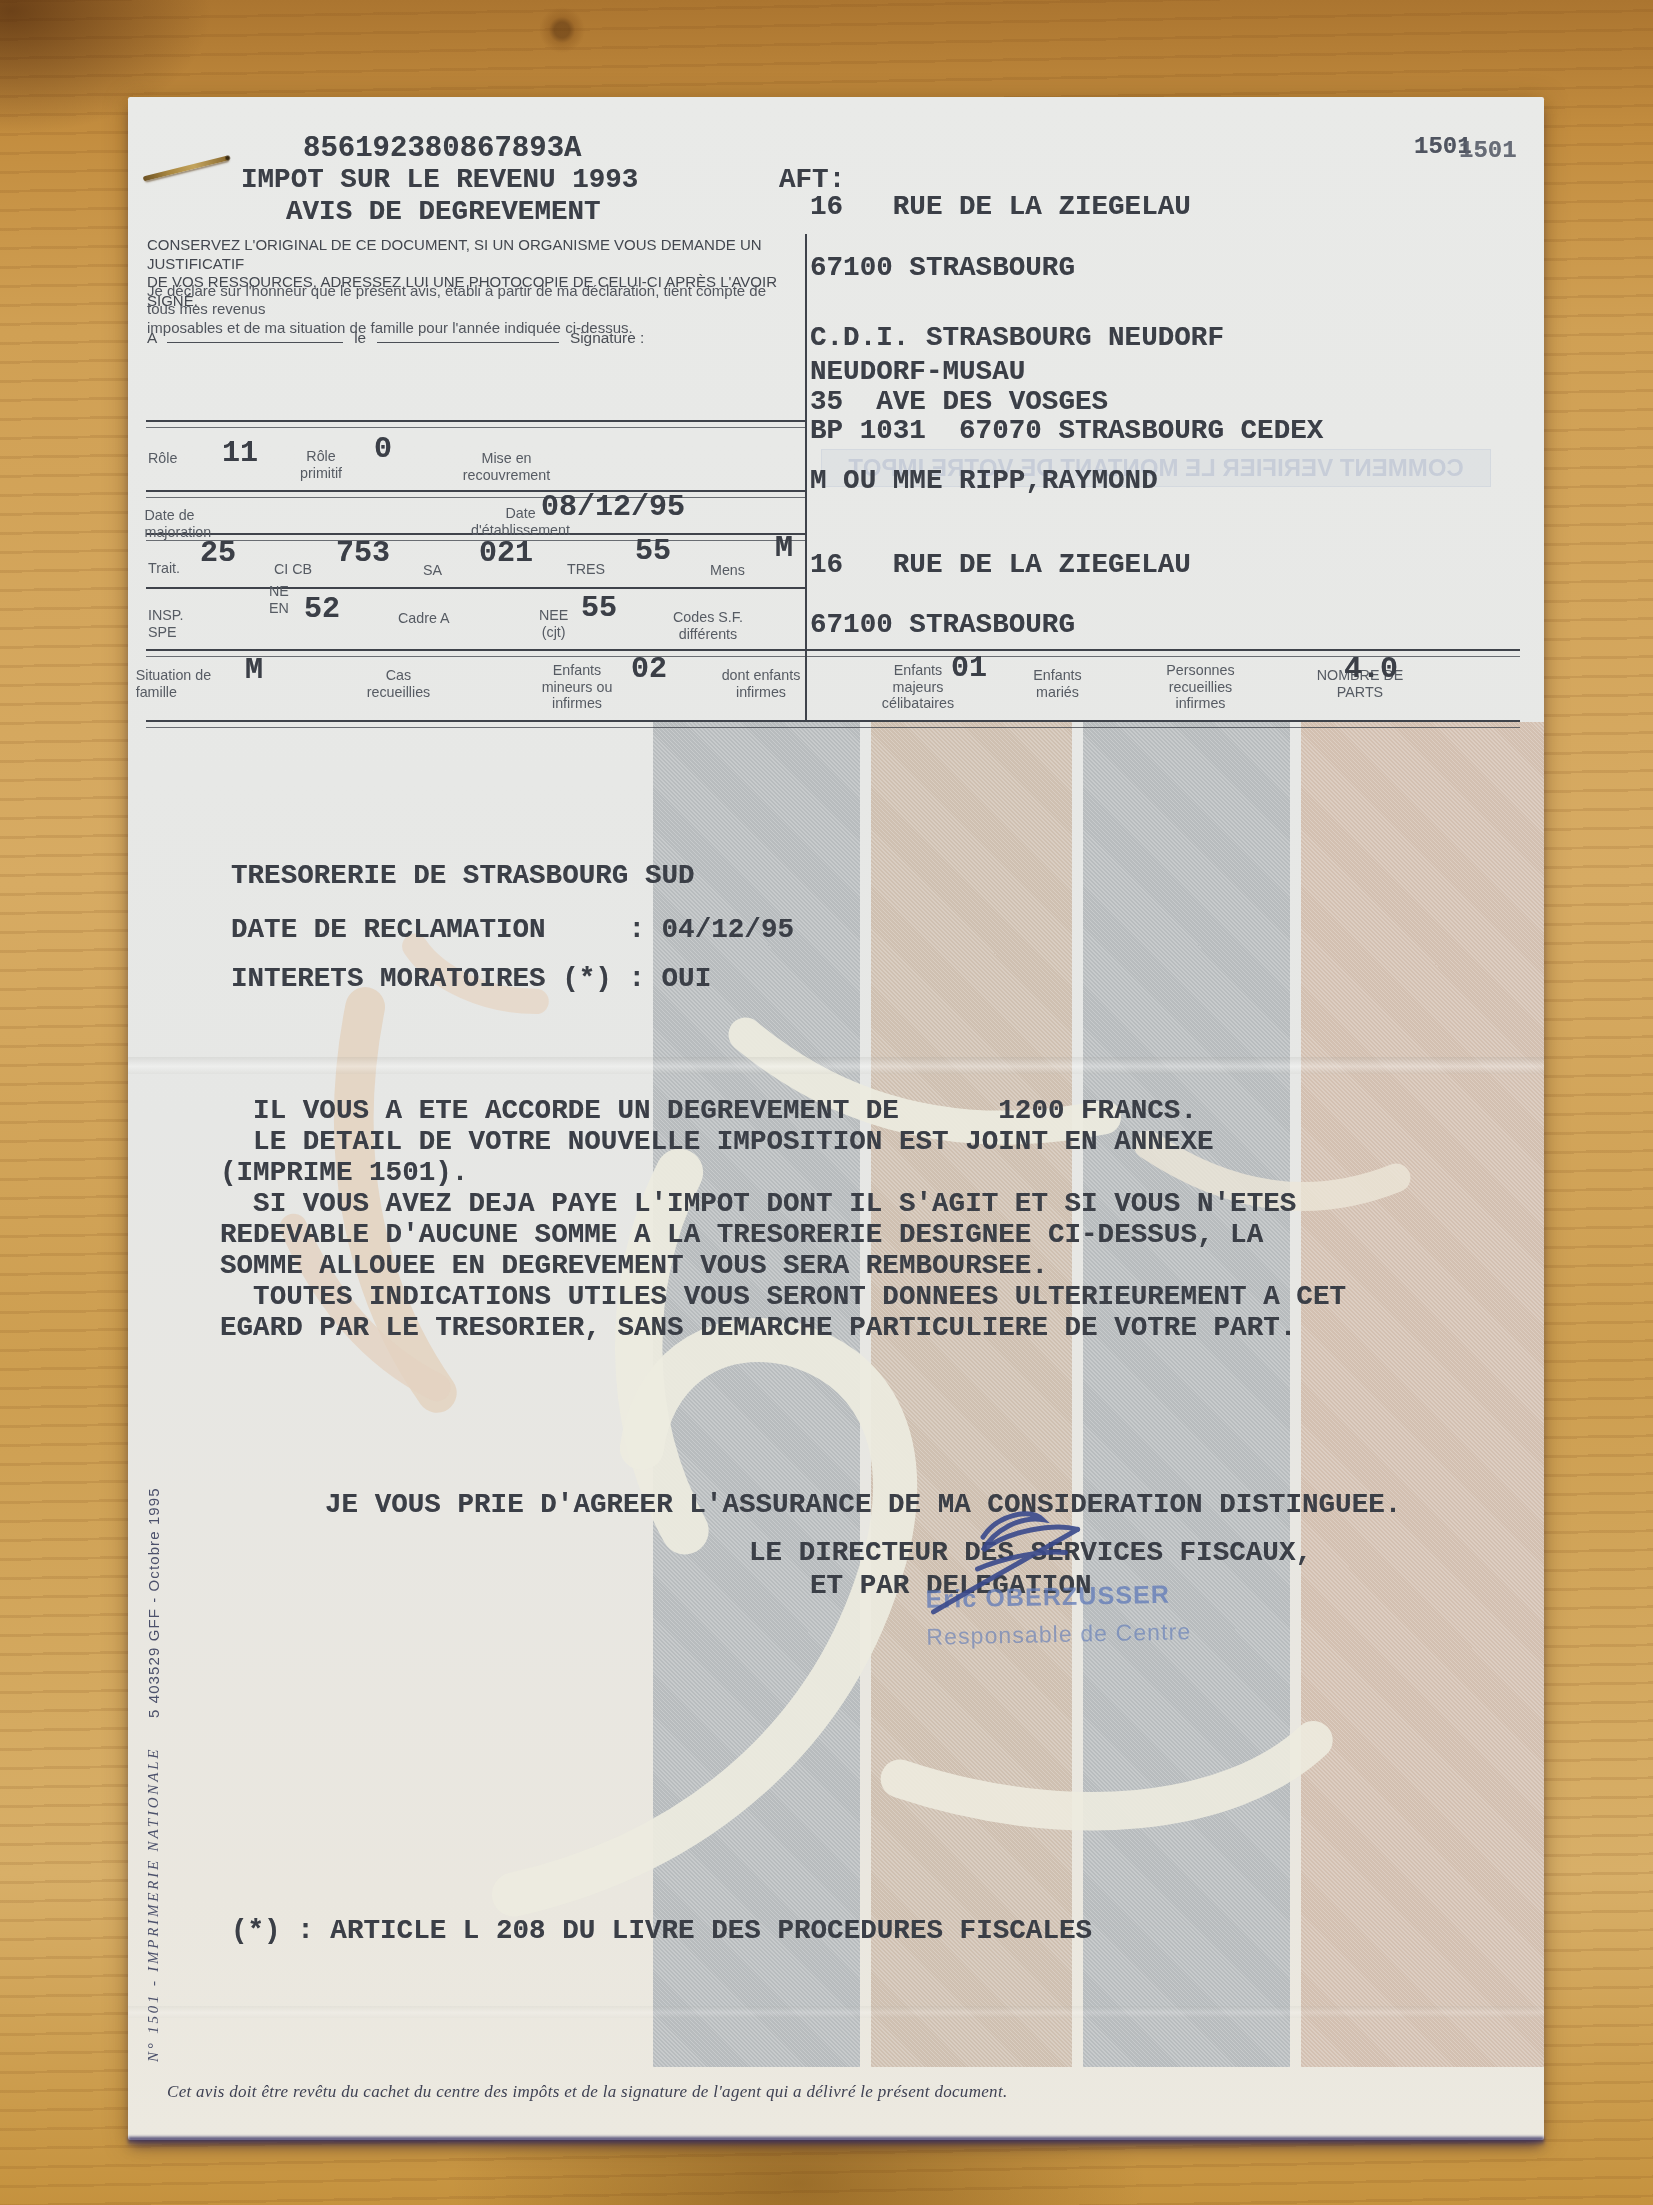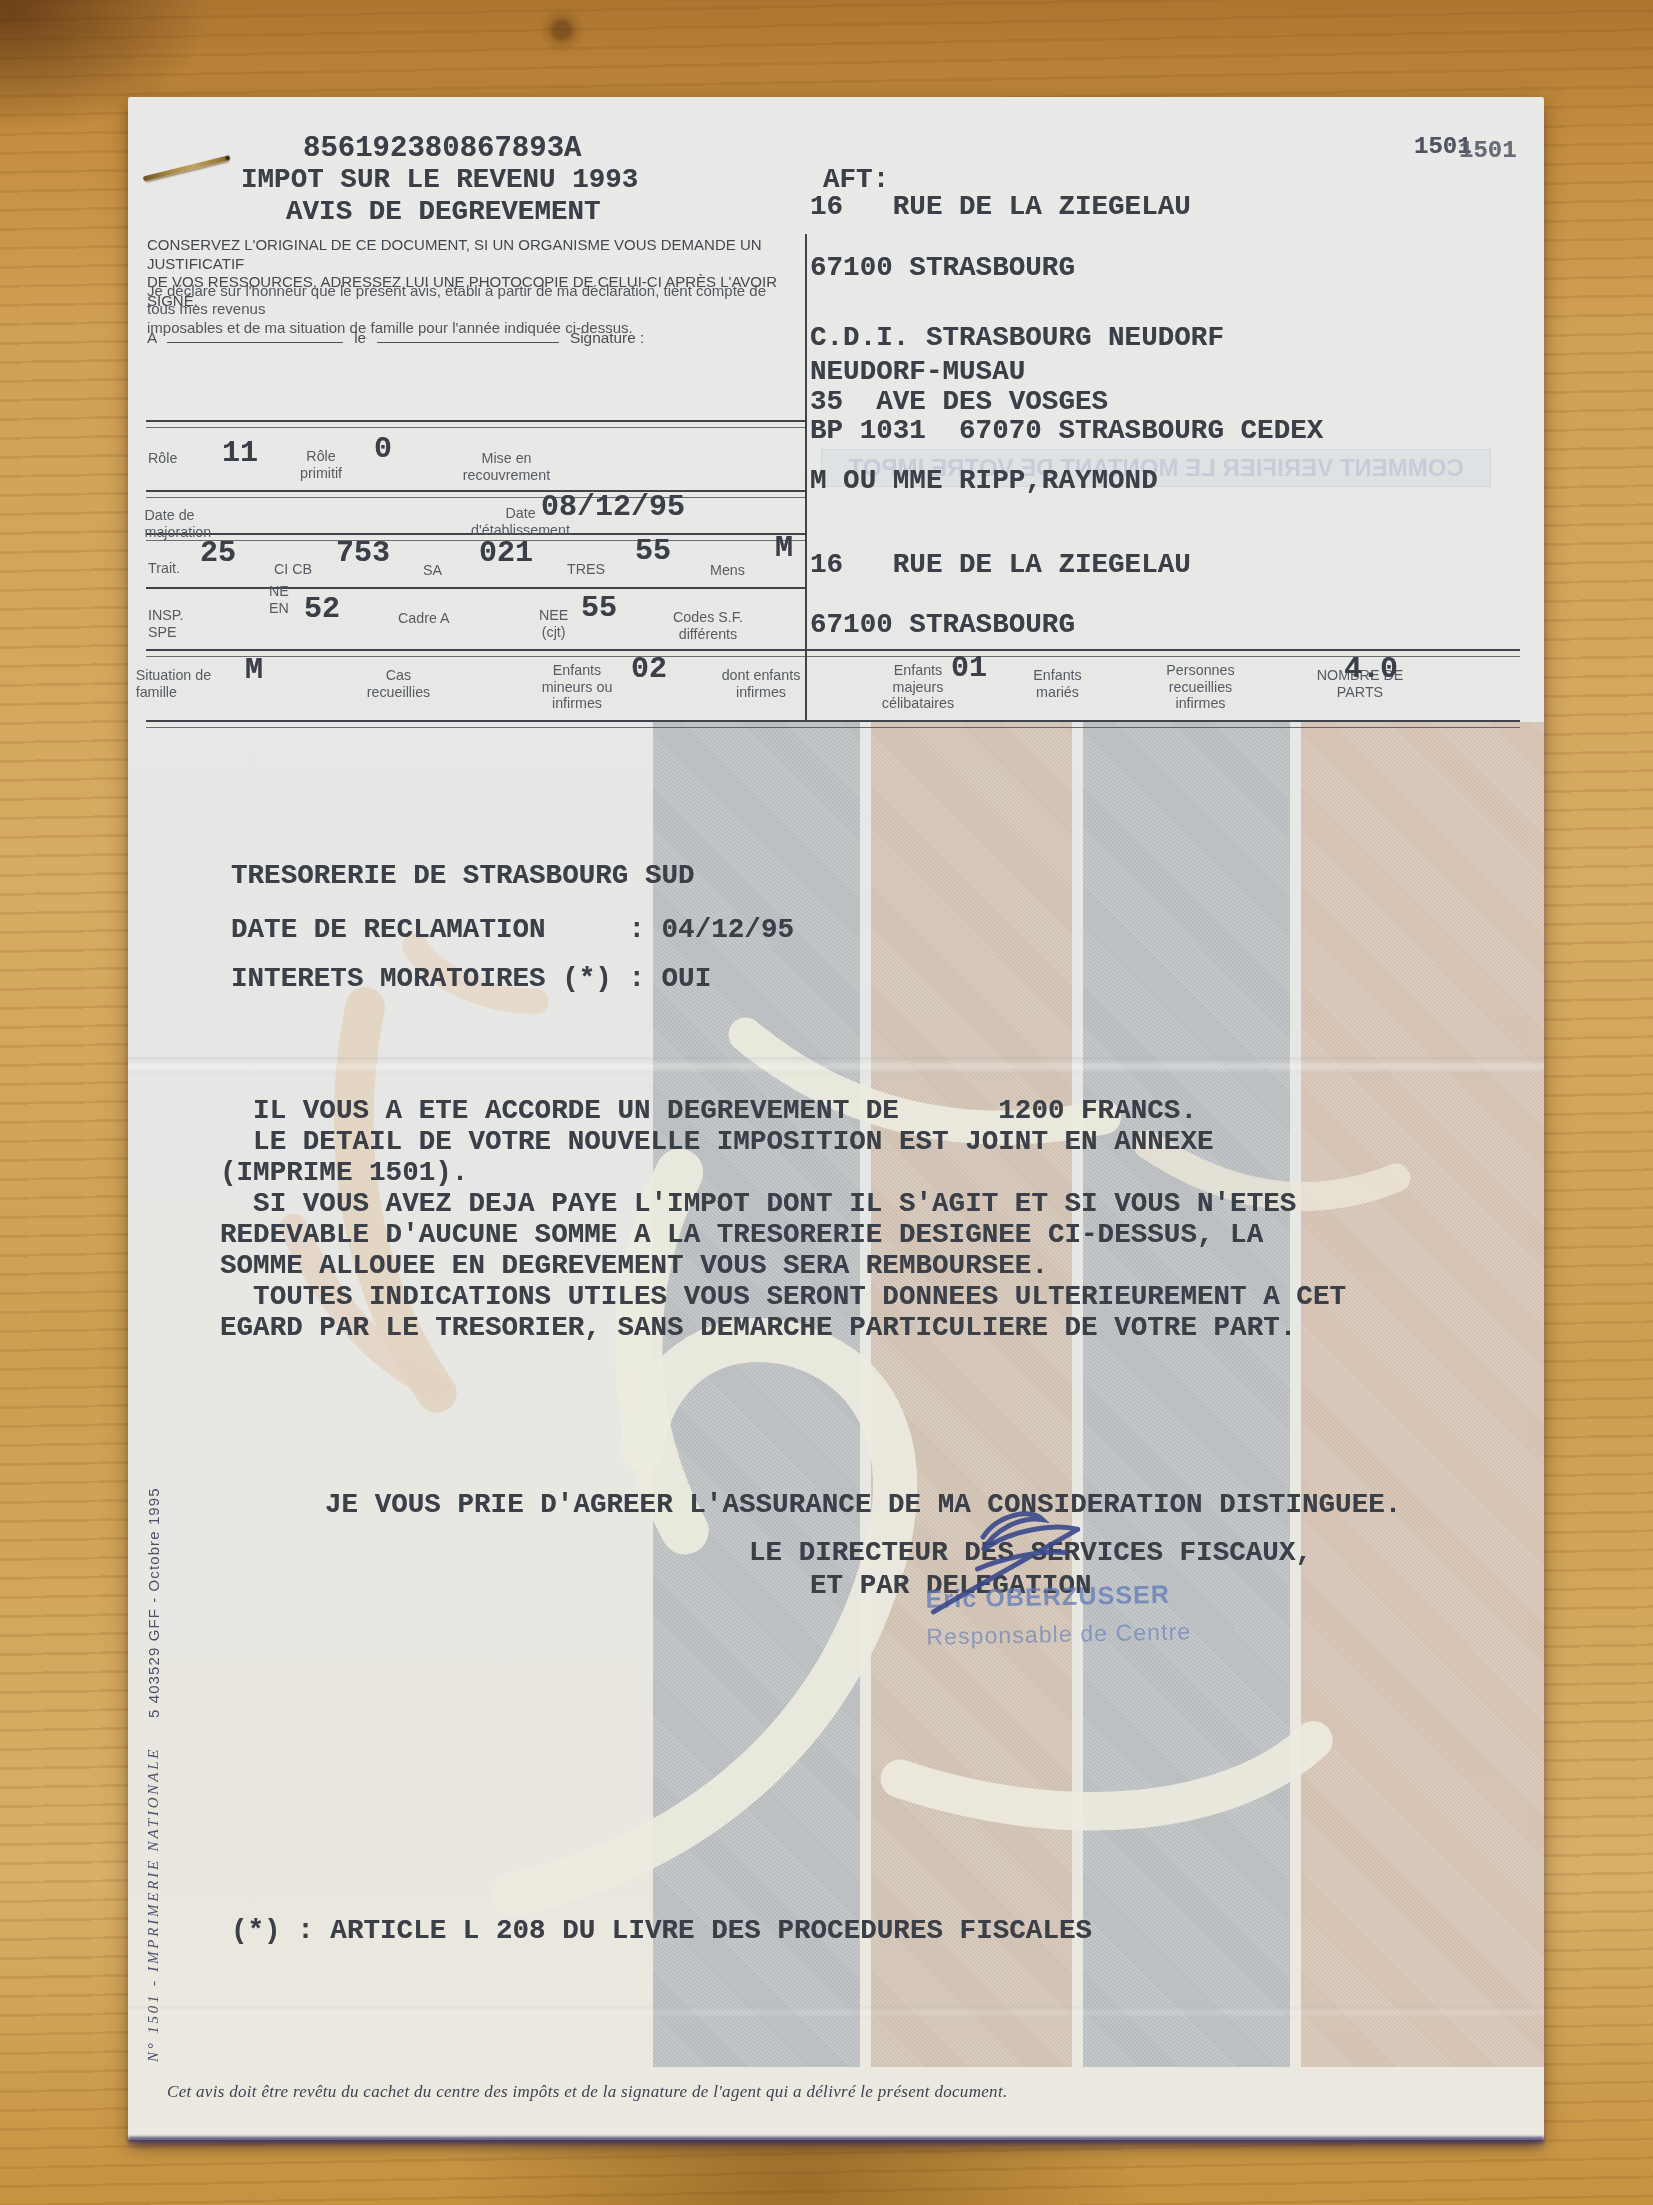--- a/index.html
+++ b/index.html
@@ -81,21 +81,21 @@
 
     <div class="ghostband abs" style="left:693px;top:352px;width:668px;height:36px;">
       <span>COMMENT VERIFIER LE MONTANT DE VOTRE IMPOT</span>
     </div>
 
     <div class="crease" style="top:960px;height:16.5px;opacity:0.55;"></div>
     <div class="crease" style="top:1909px;height:12px;opacity:0.30;"></div>
 
     <div class="abs mono f52" style="left:175px;top:35px;">856192380867893A</div>
     <div class="abs mono f50" style="left:113px;top:67px;">IMPOT SUR LE REVENU 1993</div>
-    <div class="abs mono f50" style="left:651px;top:67px;margin-left:44px;">AFT:</div>
+    <div class="abs mono f50" style="left:651px;top:67px;">AFT:</div>
     <div class="abs mono f50" style="left:158px;top:99px;">AVIS DE DEGREVEMENT</div>
     <div class="abs mono f44" style="left:1286px;top:36px;color:#4f5460;">1501</div>
     <div class="abs mono f44" style="left:1331px;top:40px;color:#5a5f6b;opacity:0.9;">1501</div>
 
     <div class="abs smallprint" style="left:19px;top:139px;width:651px;">CONSERVEZ L'ORIGINAL DE CE DOCUMENT, SI UN ORGANISME VOUS DEMANDE UN JUSTIFICATIF
 DE VOS RESSOURCES, ADRESSEZ LUI UNE PHOTOCOPIE DE CELUI-CI APRÈS L'AVOIR SIGNÉ.</div>
     <div class="abs honor" style="left:19px;top:185px;width:651px;">Je déclare sur l'honneur que le présent avis, établi à partir de ma déclaration, tient compte de tous mes revenus
 imposables et de ma situation de famille pour l'année indiquée ci-dessus.</div>
     <div class="abs sig-row" style="left:19px;top:228px;width:651px;">
       <span>A</span>

